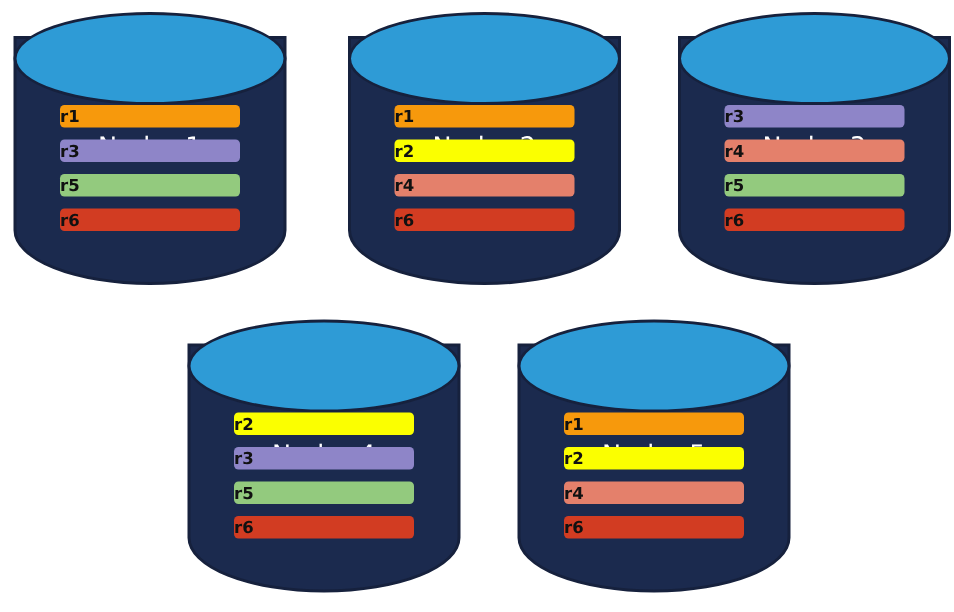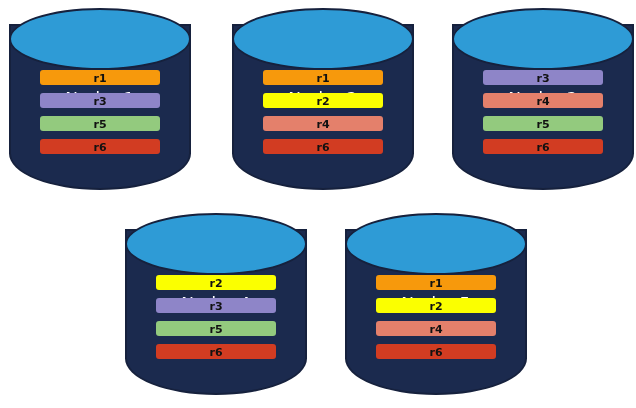--- a/index.html
+++ b/index.html
@@ -94,21 +94,21 @@
   .replica-bar:last-child {
     margin-bottom: 0;
   }
 
   .replica-label {
     position: absolute;
     left: 0;
     right: 0;
     top: 50%;
     transform: translateY(-50%);
-    text-align: center;
+    text-align: left;
     font-size: 11px;
     font-weight: bold;
     color: #111111;
     line-height: 1;
   }
 </style>
 </head>
 <body style="background: rgb(255, 255, 255);">
 
 <div id="diagram-canvas">

